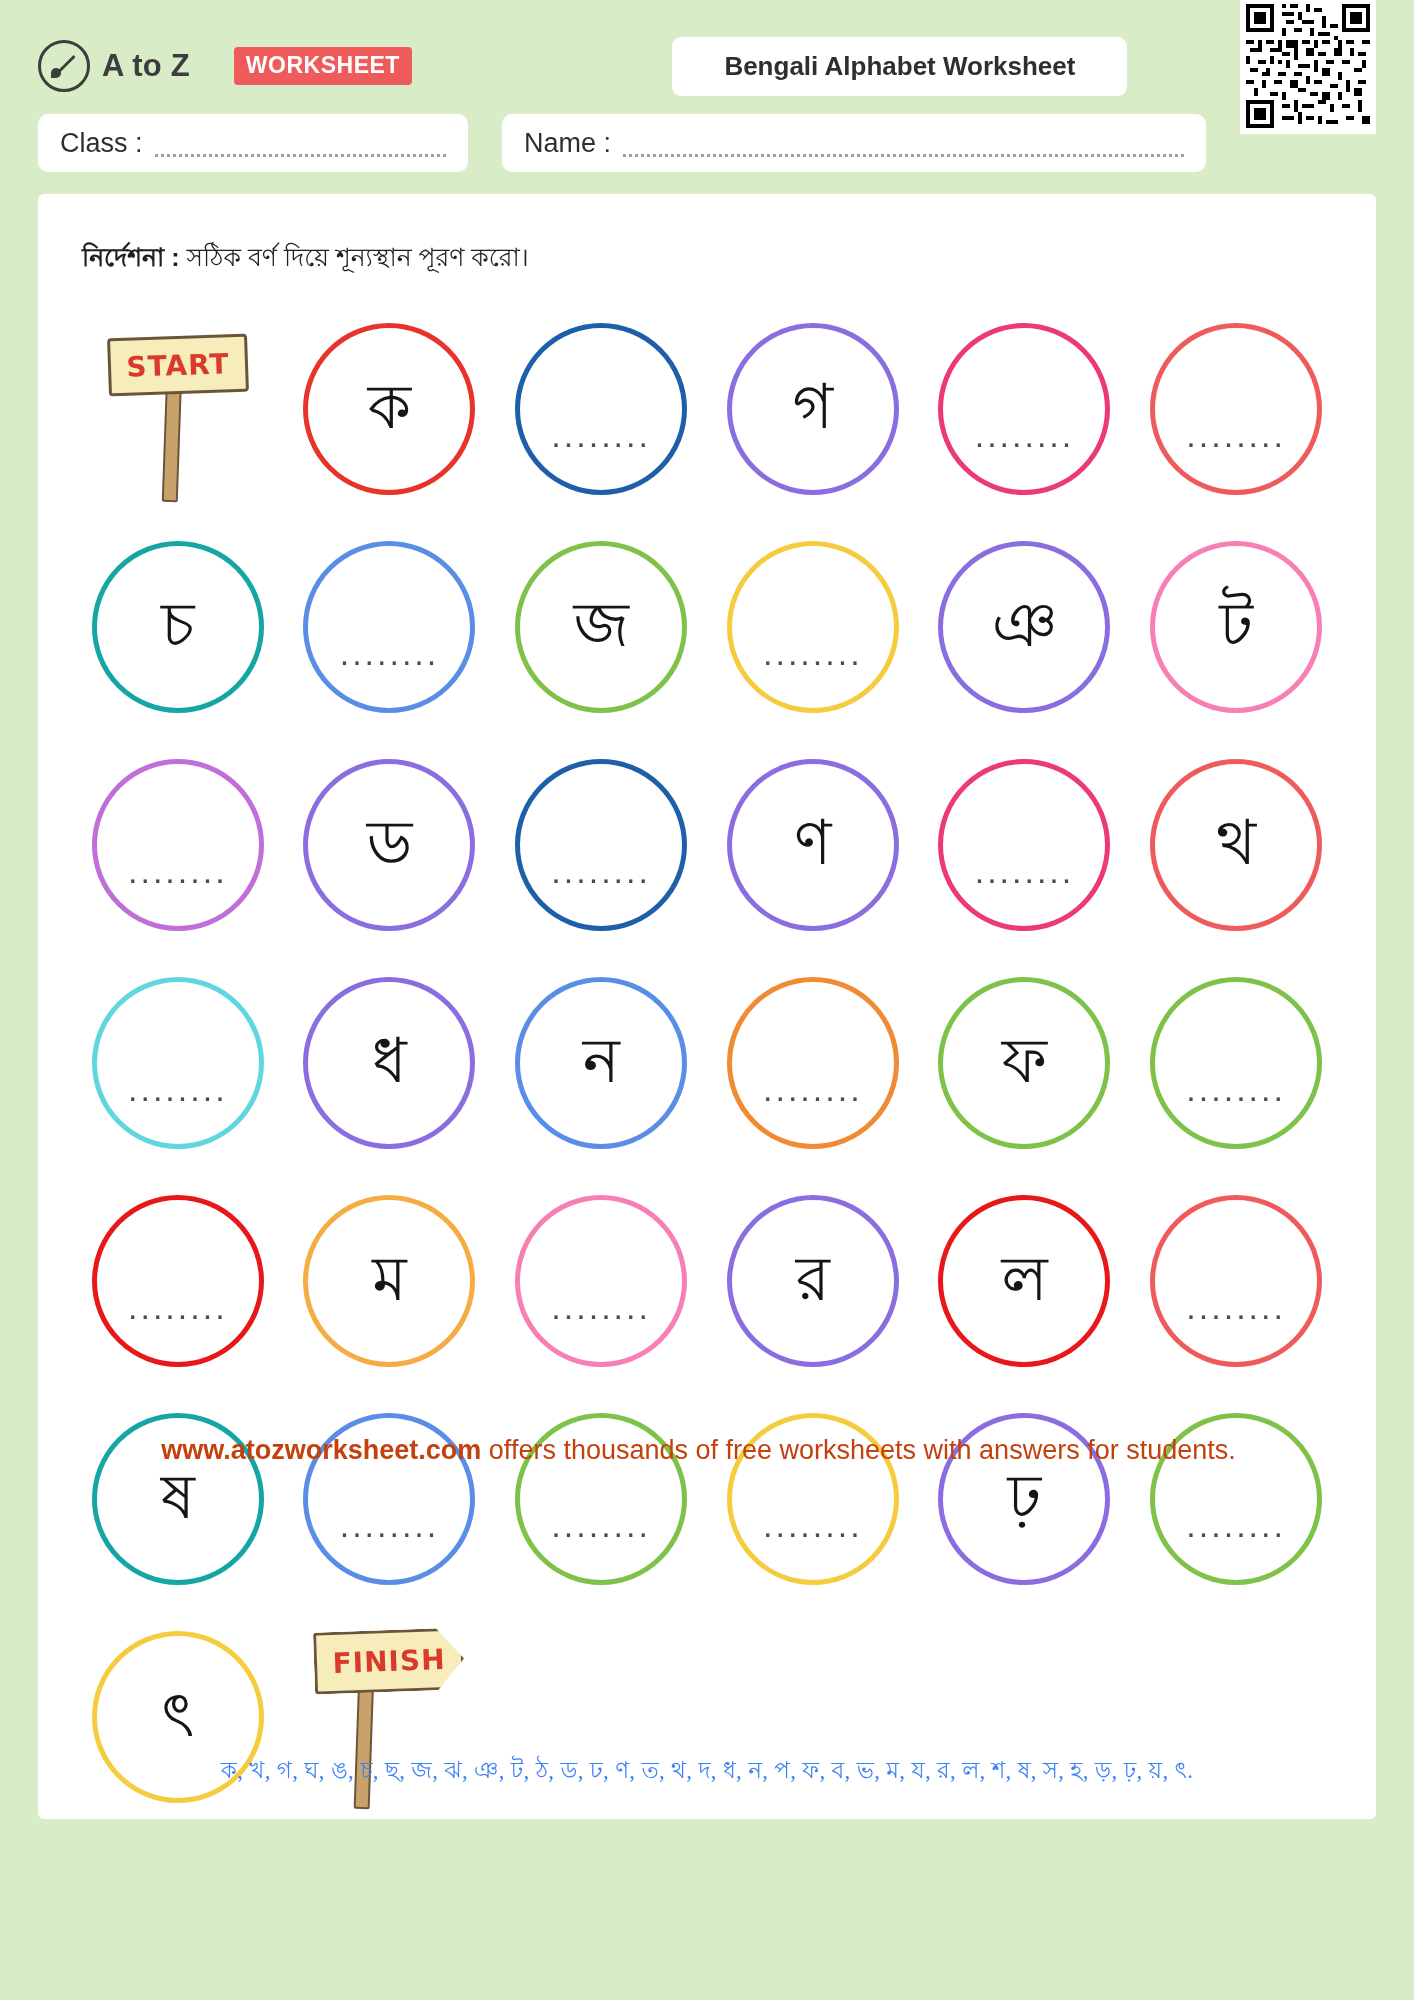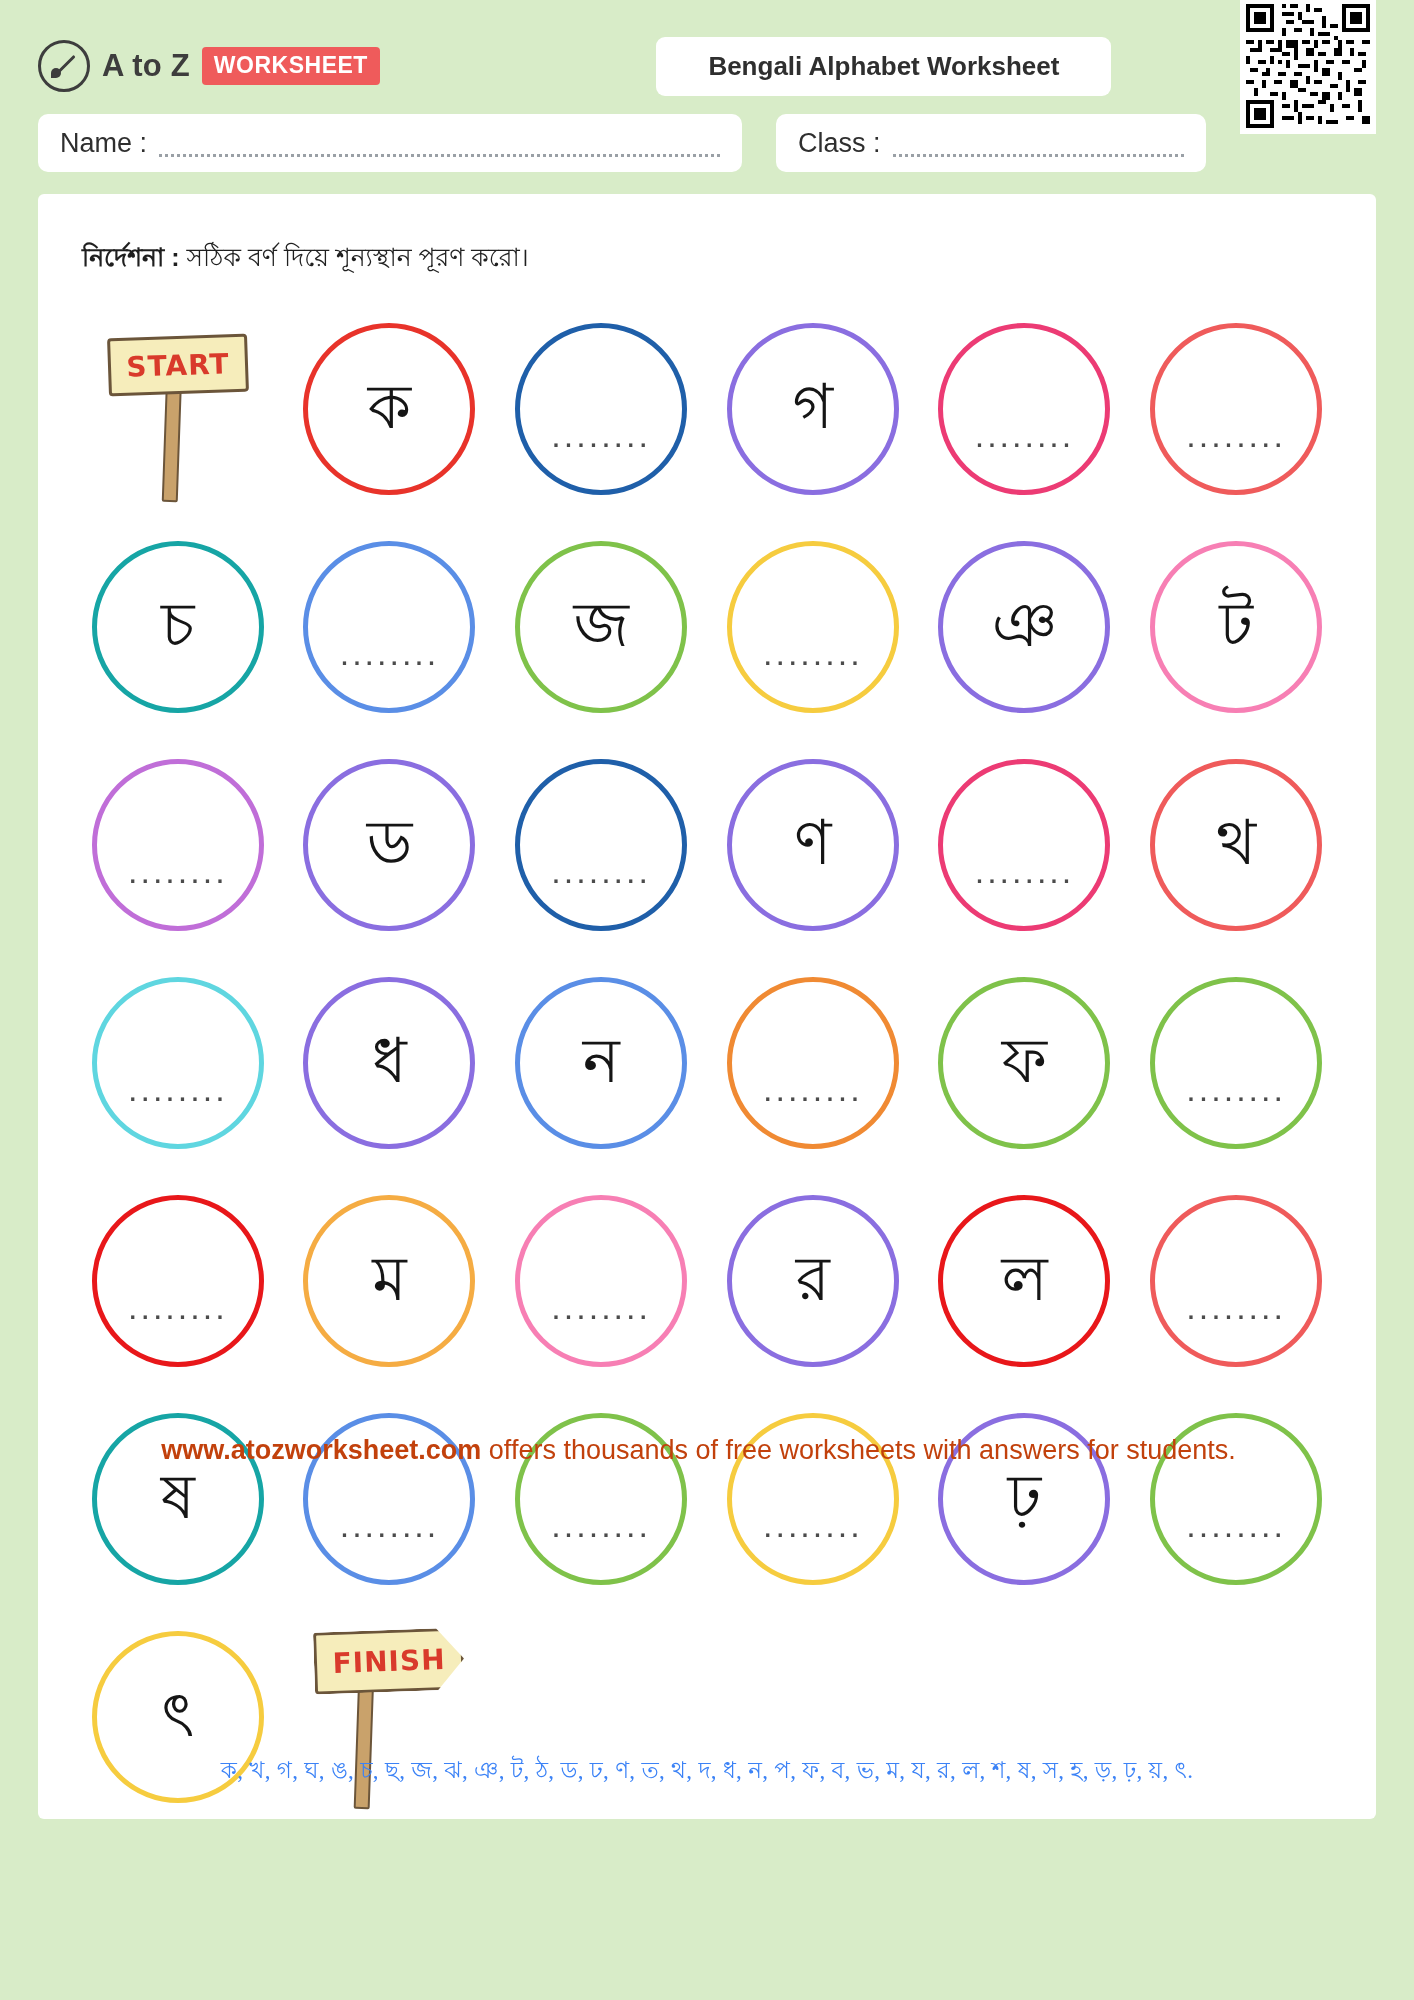--- a/index.html
+++ b/index.html
@@ -40,21 +40,21 @@
     position:absolute;
     width: 10px; height: 10px; background:#3d3d3d;
     border-radius: 50% 50% 50% 0;
     left: 10px; bottom: 11px;
   }
   .brand-atoz {
     font-size: 31px; font-weight: 700; color:#3d3d3d; letter-spacing:.2px;
   }
   .brand-ws {
     background:#ef5b5b; color:#fff; font-size:23px; font-weight:700;
-    padding: 5px 12px 6px 12px; border-radius:4px; letter-spacing:.5px;
+    padding: 5px 12px 6px 12px; border-radius:4px; letter-spacing:.5px;margin-left:32px;
   }
   .title-pill {
     background:#fff; border-radius: 9px;
     padding: 14px 48px; font-size: 26px; font-weight:700; color:#2f2f2f;
     min-width: 455px; text-align:center;
     margin-left: 170px;
   }
   .qr {
     width: 136px; height: 136px; background:#fff; padding:6px;
     margin-left: 22px;
@@ -265,26 +265,26 @@
           <rect x="29" y="28" width="2" height="2"></rect>
           <rect x="8" y="14" width="1" height="1"></rect>
             <rect x="4" y="17" width="1" height="1"></rect>
             <rect x="22" y="8" width="1" height="1"></rect>
         </g>
       </svg>
     </div>
   </div>
 
   <div class="field-row">
+    <div class="field cls">
+      <span>Class :</span>
+      <span class="dots"></span>
+    </div>
     <div class="field name">
       <span>Name :</span>
-      <span class="dots"></span>
-    </div>
-    <div class="field cls">
-      <span>Class :</span>
       <span class="dots"></span>
     </div>
   </div>
 
   <div class="card">
     <div class="instruction">
       <b>নির্দেশনা :</b>
       <span>সঠিক বর্ণ দিয়ে শূন্যস্থান পূরণ করো।</span>
     </div>
 

